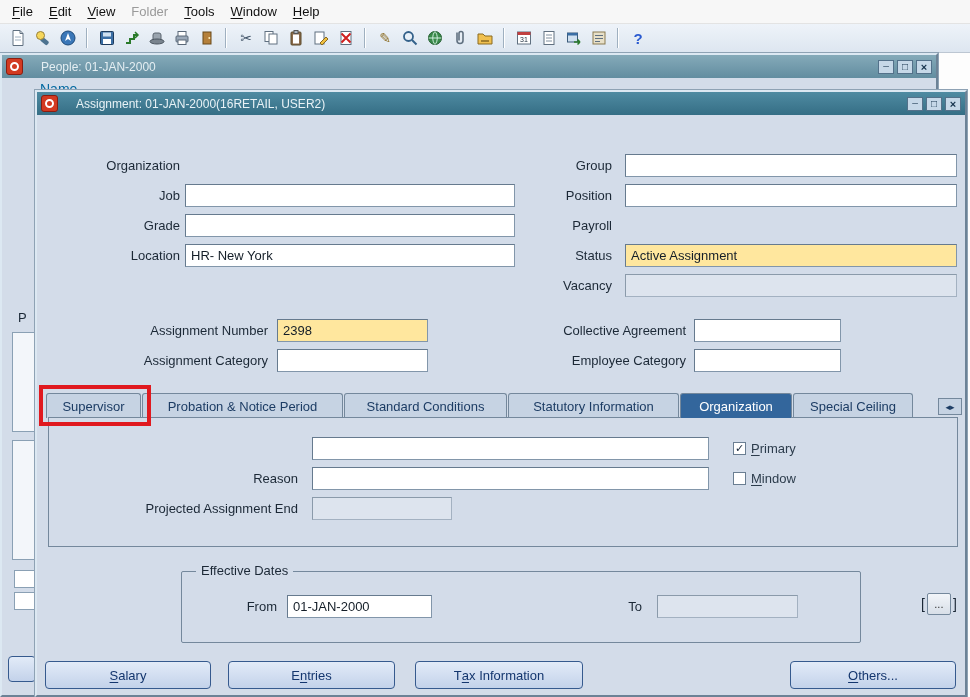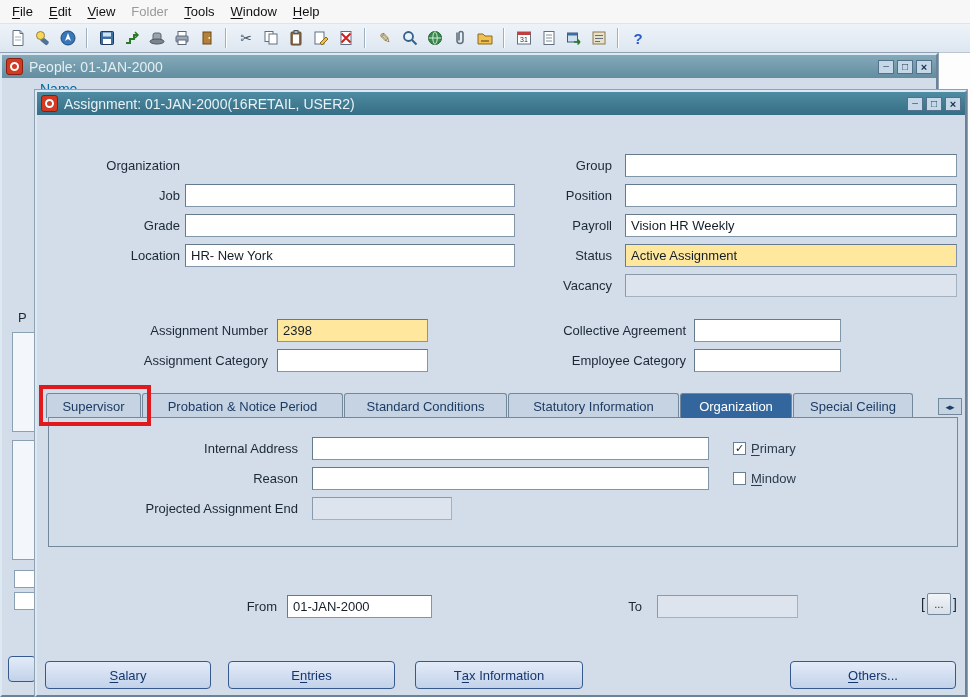--- a/index.html
+++ b/index.html
@@ -14,21 +14,21 @@
 
   
   .toolbar{position:absolute;left:0;top:24px;width:970px;height:29px;background:linear-gradient(#eef3f9,#dde6f0);border-bottom:1px solid #bcc6d2;display:flex;align-items:center;padding-left:5px;box-sizing:border-box;}
   .tbicon{width:23px;height:23px;display:flex;align-items:center;justify-content:center;background:transparent;border:1px solid transparent;padding:0;margin:0 1px;cursor:default;}
   .tbicon svg{width:18px;height:18px;display:block;}
   .tbsep{width:0;height:20px;border-left:1px solid #9fb0c0;border-right:1px solid #ffffff;margin:0 6px;}
 
   
   .window{position:absolute;border:2px solid;border-color:#dce8f2 #6c8296 #6c8296 #dce8f2;box-shadow:0 0 0 1px #8ea2b4;box-sizing:border-box;}
   .titlebar{height:23px;display:flex;align-items:center;padding:0 4px;gap:6px;box-sizing:border-box;}
-  .titlebar .title{font-size:14px;white-space:nowrap;overflow:hidden;}
+  .titlebar .title{font-size:12px;white-space:nowrap;overflow:hidden;margin-left:12px;}
   .tb-people{background:linear-gradient(#85aab9,#628da0);}
   .tb-people .title{color:#e4eef2;}
   .tb-assign{background:linear-gradient(#4f8ba2,#356e85);}
   .tb-assign .title{color:#e8f2f6;}
   .oracleicon{width:15px;height:15px;background:#d23a21;border:1px solid #8a1d10;border-radius:3px;position:relative;flex:0 0 auto;}
   .oracleicon::after{content:"";position:absolute;inset:3px;border:2px solid #fff;border-radius:50%;}
   .controls{margin-left:auto;display:flex;gap:3px;align-items:center;}
   .wbtn{width:16px;height:14px;background:#c6d8e8;border:1px solid #53718a;box-sizing:border-box;display:flex;align-items:center;justify-content:center;font-size:9px;color:#13304a;cursor:default;padding:0;}
   .wbtn-min::after{content:"─";font-size:8px;}
   .wbtn-max::after{content:"□";font-size:10px;}
@@ -276,21 +276,20 @@
       <div class="lbl" style="left:0;top:103px;width:143px;">Grade</div>
       <input class="fld" style="left: 148px; top: 99px; width: 330px;" value="">
       <div class="lbl" style="left:0;top:133px;width:143px;">Location</div>
       <input class="fld" style="left: 148px; top: 129px; width: 330px;" value="HR- New York">
 
       <div class="lbl" style="left:430px;top:43px;width:145px;">Group</div>
       <input class="fld" style="left: 588px; top: 39px; width: 332px;" value="">
       <div class="lbl" style="left:430px;top:73px;width:145px;">Position</div>
       <input class="fld" style="left: 588px; top: 69px; width: 332px;" value="">
       <div class="lbl" style="left:430px;top:103px;width:145px;">Payroll</div>
-      <input class="fld" style="left: 588px; top: 99px; width: 332px;" value="Vision HR Weekly">
       <div class="lbl" style="left:430px;top:133px;width:145px;">Status</div>
       <input class="fld req" style="left: 588px; top: 129px; width: 332px;" value="Active Assignment">
       <div class="lbl" style="left:430px;top:163px;width:145px;">Vacancy</div>
       <input class="fld dis" style="left: 588px; top: 159px; width: 332px;" value="">
 
       <div class="lbl" style="left:40px;top:208px;width:191px;">Assignment Number</div>
       <input class="fld req" style="left: 240px; top: 204px; width: 151px;" value="2398">
       <div class="lbl" style="left:40px;top:238px;width:191px;">Assignment Category</div>
       <input class="fld" style="left: 240px; top: 234px; width: 151px;" value="">
       <div class="lbl" style="left:460px;top:208px;width:189px;">Collective Agreement</div>
@@ -314,36 +313,38 @@
           <span>Organization</span>
         </div>
       <div class="tab" style="left:756px;width:120px;">
           <span>Special Ceiling</span>
         </div>
       <button class="tabscroll"></button>
 
       <div class="annot"></div>
 
       <div class="tabpanel"></div>
-      <div class="lbl" style="left:60px;top:326px;width:201px;">Internal Address</div>
       <input class="fld" style="left: 275px; top: 322px; width: 397px;">
       <div class="lbl" style="left:60px;top:356px;width:201px;">Reason</div>
       <input class="fld" style="left: 275px; top: 352px; width: 397px;">
       <div class="lbl" style="left:60px;top:386px;width:201px;">Projected Assignment End</div>
       <input class="fld dis" style="left: 275px; top: 382px; width: 140px;">
 
       <div class="cbrow" style="left:696px;top:326px;">
         <span class="cb">✓</span>
         <span><span></span><span class="u">P</span><span>rimary</span></span>
       </div>
       <div class="cbrow" style="left:696px;top:356px;">
         <span class="cb"></span>
         <span><span></span><span class="u">M</span><span>indow</span></span>
       </div>
 
+      <div class="eff">
+        <span class="eff-legend">Effective Dates</span>
+      </div>
       <div class="lbl" style="left:150px;top:484px;width:90px;">From</div>
       <input class="fld" style="left: 250px; top: 480px; width: 145px;" value="01-JAN-2000">
       <div class="lbl" style="left:545px;top:484px;width:60px;">To</div>
       <input class="fld dis" style="left: 620px; top: 480px; width: 141px;" value="">
 
       <div class="taskflow">
         <span>[</span>
         <button class="dotsbtn">...</button>
         <span>]</span>
       </div>

